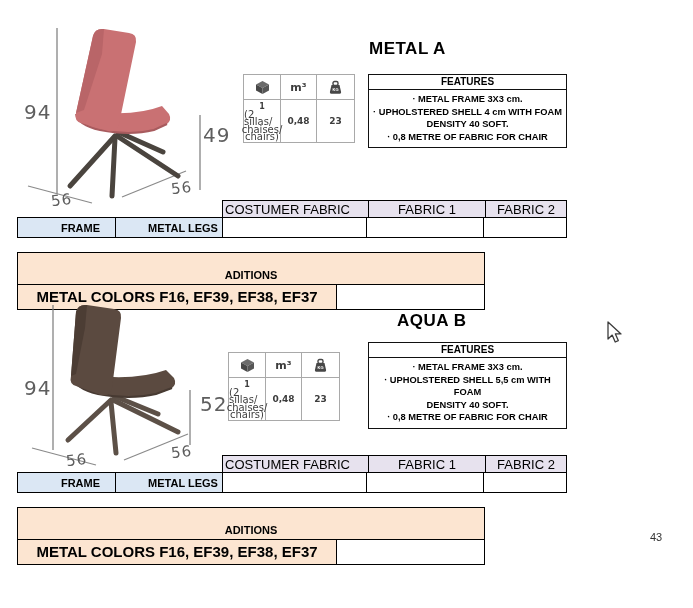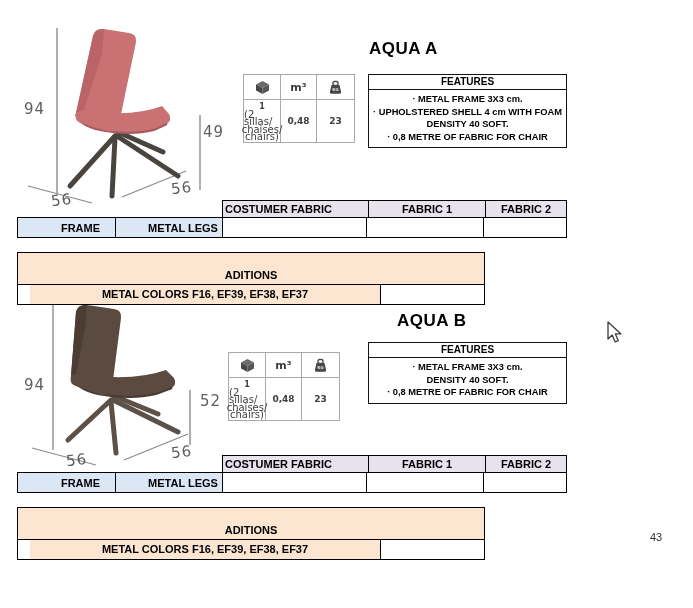--- a/index.html
+++ b/index.html
@@ -4,21 +4,21 @@
 <style>
   html,body{margin:0;padding:0;}
   body{
     width:693px;height:608px;position:relative;background:#ffffff;
     font-family:"Liberation Sans",sans-serif;color:#000;overflow:hidden;
   }
   .abs{position:absolute;box-sizing:border-box;}
 
   
   .dim{
-    position:absolute;color:#5e5e5e;font-size:15px;
+    position:absolute;color:#5e5e5e;font-size:20px;
     font-family:"DejaVu Sans",sans-serif;letter-spacing:1px;
   }
   .dim.small{font-size:15px;}
 
   
   .prod-title{
     position:absolute;font-size:17px;font-weight:bold;letter-spacing:.5px;
     font-family:"Liberation Sans",sans-serif;
   }
 
@@ -44,21 +44,21 @@
   .features-title{
     border-bottom:1.5px solid #111;text-align:center;font-weight:bold;
     font-size:10px;padding:1px 0 2px;
   }
   .features-body{padding:3px 2px 4px;text-align:center;}
   .features-line{font-size:9.3px;font-weight:bold;line-height:12.6px;}
 
   
   .fabric-header{position:absolute;display:flex;height:17px;border:1.5px solid #000;background:#e7e2ee;}
   .fh-cell{
-    box-sizing:border-box;border-right:1.5px solid #000;font-weight:bold;font-size:11px;
+    box-sizing:border-box;border-right:1.5px solid #000;font-weight:normal;font-size:13px;
     display:flex;align-items:center;justify-content:center;line-height:11px;
   }
   .fh-cell:last-child{border-right:none;}
   .fh-customer{width:146px;justify-content:flex-start;padding-left:2px;}
   .fh-f1{width:117px;} .fh-f2{width:80px;}
 
   .fabric-row{position:absolute;display:flex;height:19px;border:1.5px solid #000;background:#fff;}
   .fr-cell{
     box-sizing:border-box;border-right:1.5px solid #000;font-weight:bold;font-size:11px;
     display:flex;align-items:center;justify-content:center;
@@ -68,22 +68,22 @@
   .w-frame{width:98px;} .w-legs{width:107px;} .w-c{width:144px;} .w-1{width:117px;} .w-2{width:82px;}
 
   
   .aditions{position:absolute;width:466px;border:1.5px solid #000;}
   .ad-title{
     background:#fce5d1;border-bottom:1.5px solid #000;text-align:center;
     font-weight:bold;font-size:11px;padding:16px 0 3px;
   }
   .ad-row{display:flex;}
   .ad-label{
-    box-sizing:border-box;width:351px;background:#fce5d1;border-right:1.5px solid #000;
-    text-align:center;font-weight:bold;font-size:11px;padding:3px 0 4px;margin-left:12px;
+    box-sizing:border-box;width:319px;background:#fce5d1;border-right:1.5px solid #000;
+    text-align:center;font-weight:bold;font-size:15px;padding:3px 0 4px;
   }
   .ad-value{flex:1;background:#fff;}
 
   #pageno{position:absolute;left:650px;top:531px;font-size:11px;color:#333;}
 
   svg{display:block;}
 </style>
 </head>
 <body>
 
@@ -137,21 +137,21 @@
       <div class="qty1">1</div>
       <div class="qtys">(2 sillas/</div>
       <div class="qtys">chaises/</div>
       <div class="qtys">chairs)</div>
     </div>
     <div class="spec-cell c2 vol">0,48</div>
     <div class="spec-cell c3 wgt">23</div>
   </div>
 </div>
 
-<div class="prod-title" style="left:369px;top:39px;">AQUA A</div>
+<div class="prod-title" style="left:369px;top:39px;">METAL A</div>
 
 <div class="features" style="left:368px;top:74px;">
   <div class="features-title">FEATURES</div>
   <div class="features-body">
     <div class="features-line">· METAL  FRAME 3X3 cm.</div>
     <div class="features-line">· UPHOLSTERED SHELL  4 cm WITH  FOAM</div>
     <div class="features-line">DENSITY 40 SOFT.</div>
     <div class="features-line">· 0,8 METRE OF FABRIC FOR CHAIR</div>
   </div>
 </div>
@@ -229,20 +229,21 @@
     <div class="spec-cell c3 wgt">23</div>
   </div>
 </div>
 
 <div class="prod-title" style="left:397px;top:311px;">AQUA B</div>
 
 <div class="features" style="left:368px;top:342px;">
   <div class="features-title">FEATURES</div>
   <div class="features-body">
     <div class="features-line">· METAL  FRAME 3X3 cm.</div>
+    <div class="features-line">· UPHOLSTERED SHELL  5,5 cm WITH  FOAM</div>
     <div class="features-line">DENSITY 40 SOFT.</div>
     <div class="features-line">· 0,8 METRE OF FABRIC FOR CHAIR</div>
   </div>
 </div>
 
 <div class="fabric-header" style="left:222px;top:455px;">
   <div class="fh-cell fh-customer">COSTUMER FABRIC</div>
   <div class="fh-cell fh-f1">FABRIC 1</div>
   <div class="fh-cell fh-f2">FABRIC 2</div>
 </div>

